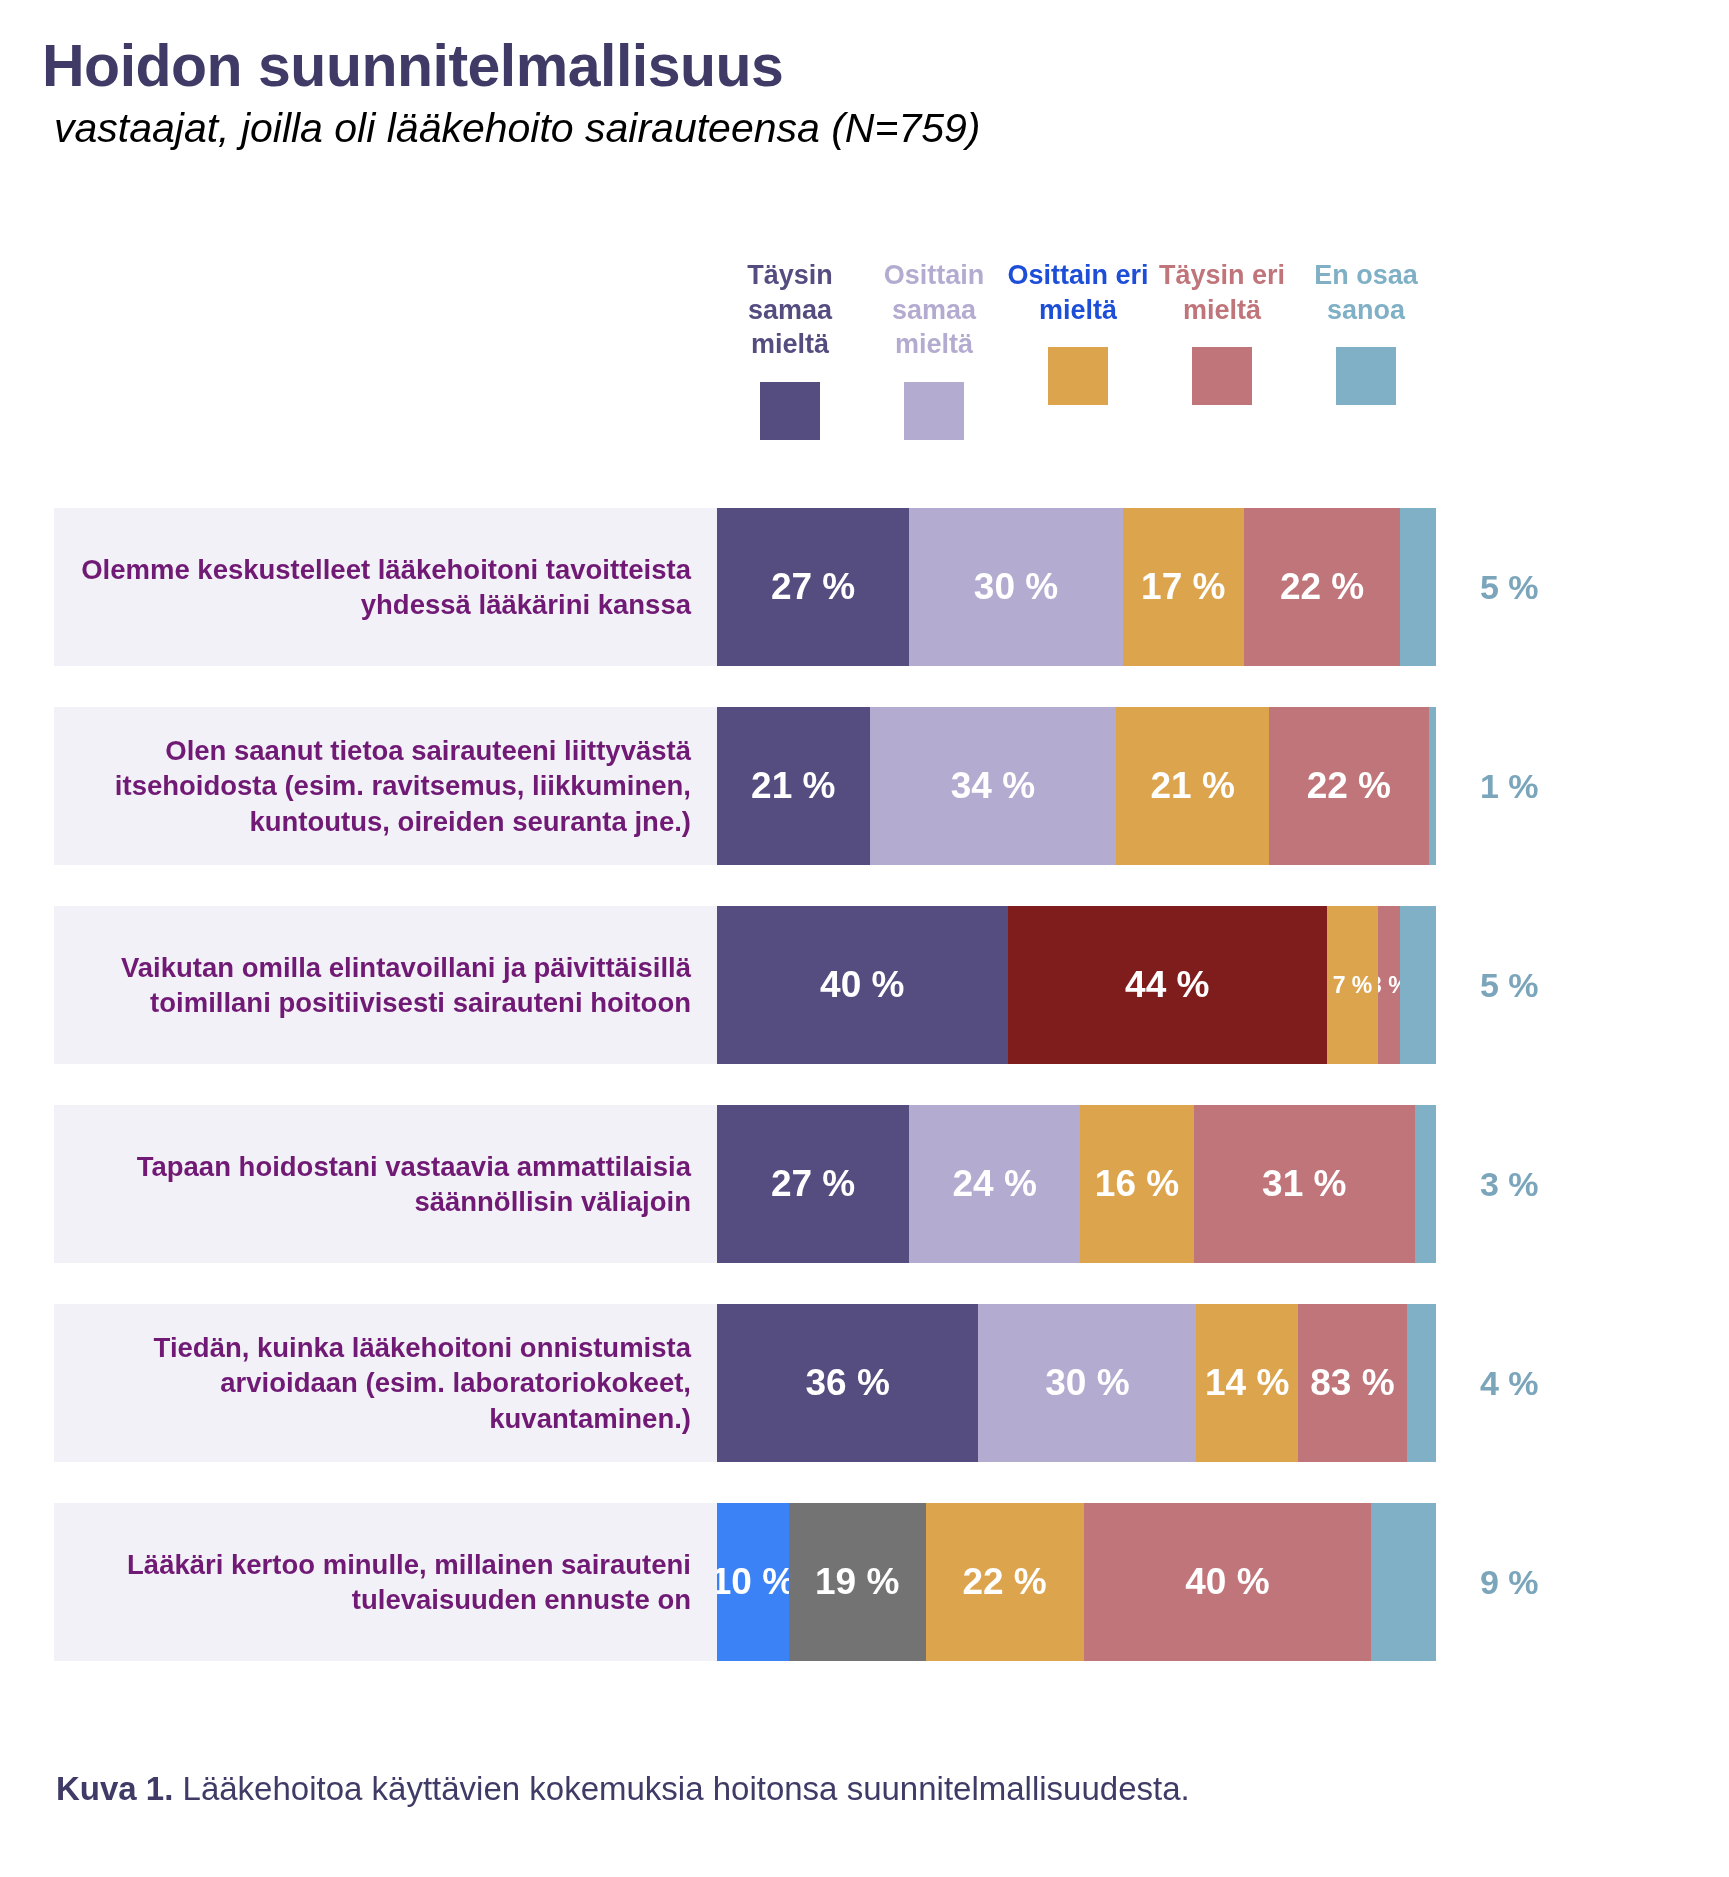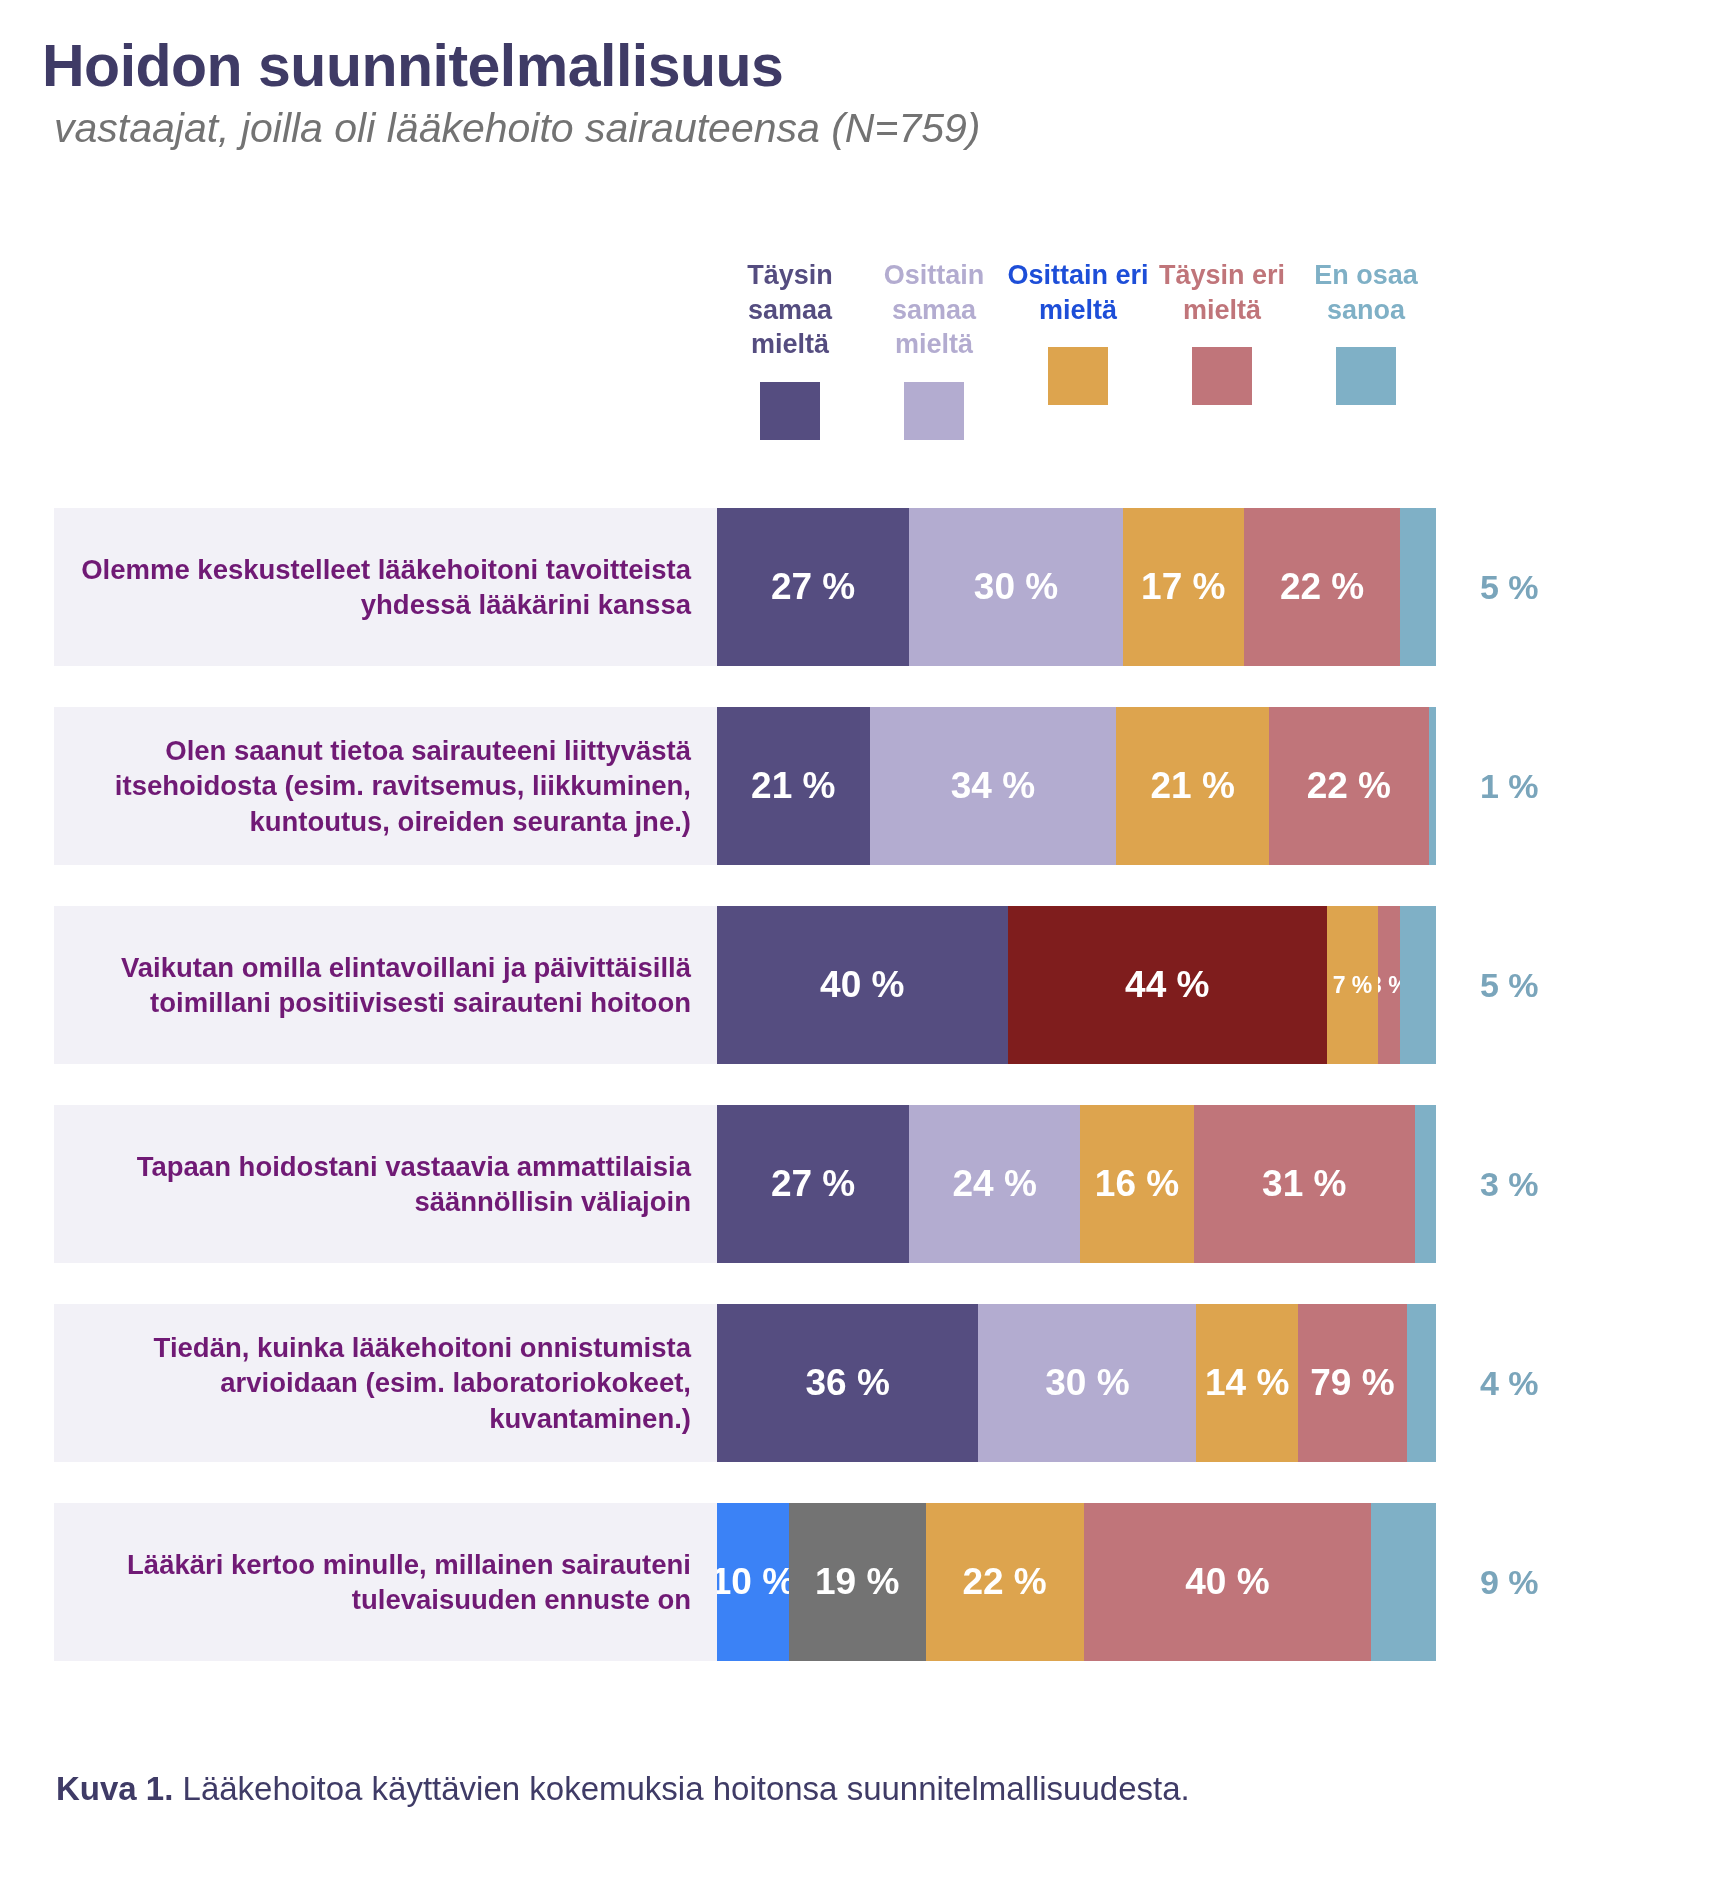--- a/index.html
+++ b/index.html
@@ -26,21 +26,21 @@
     font-size: 59px;
     font-weight: bold;
     color: #3f3b66;
     letter-spacing: -0.5px;
     line-height: 1.1;
     margin: 0 0 6px 2px;
   }
   .subtitle {
     font-size: 41px;
     font-style: italic;
-    color: #737373;
+    color: #000000;
     line-height: 1.15;
     margin: 0 0 12px 14px;
   }
 
   
   .legend {
     position: absolute;
     left: 718px;
     top: 258px;
     width: 720px;
@@ -255,21 +255,21 @@
           <div class="seg" style="background: rgb(85, 77, 128); width: 36.3636%;">
             <span>36 %</span>
           </div>
           <div class="seg" style="background: rgb(179, 172, 208); width: 30.303%;">
             <span>30 %</span>
           </div>
           <div class="seg" style="background: rgb(221, 164, 78); width: 14.1414%;">
             <span>14 %</span>
           </div>
           <div class="seg" style="background: rgb(192, 117, 122); width: 15.1515%;">
-            <span>79 %</span>
+            <span>83 %</span>
           </div>
           <div class="seg" style="background: rgb(127, 176, 198); width: 4.0404%;"></div>
         </div>
         <div class="outer-value">4 %</div>
       </div>
       <div class="row">
         <div class="row-label">
           <span>Lääkäri kertoo minulle, millainen sairauteni tulevaisuuden ennuste on</span>
         </div>
         <div class="bar">

